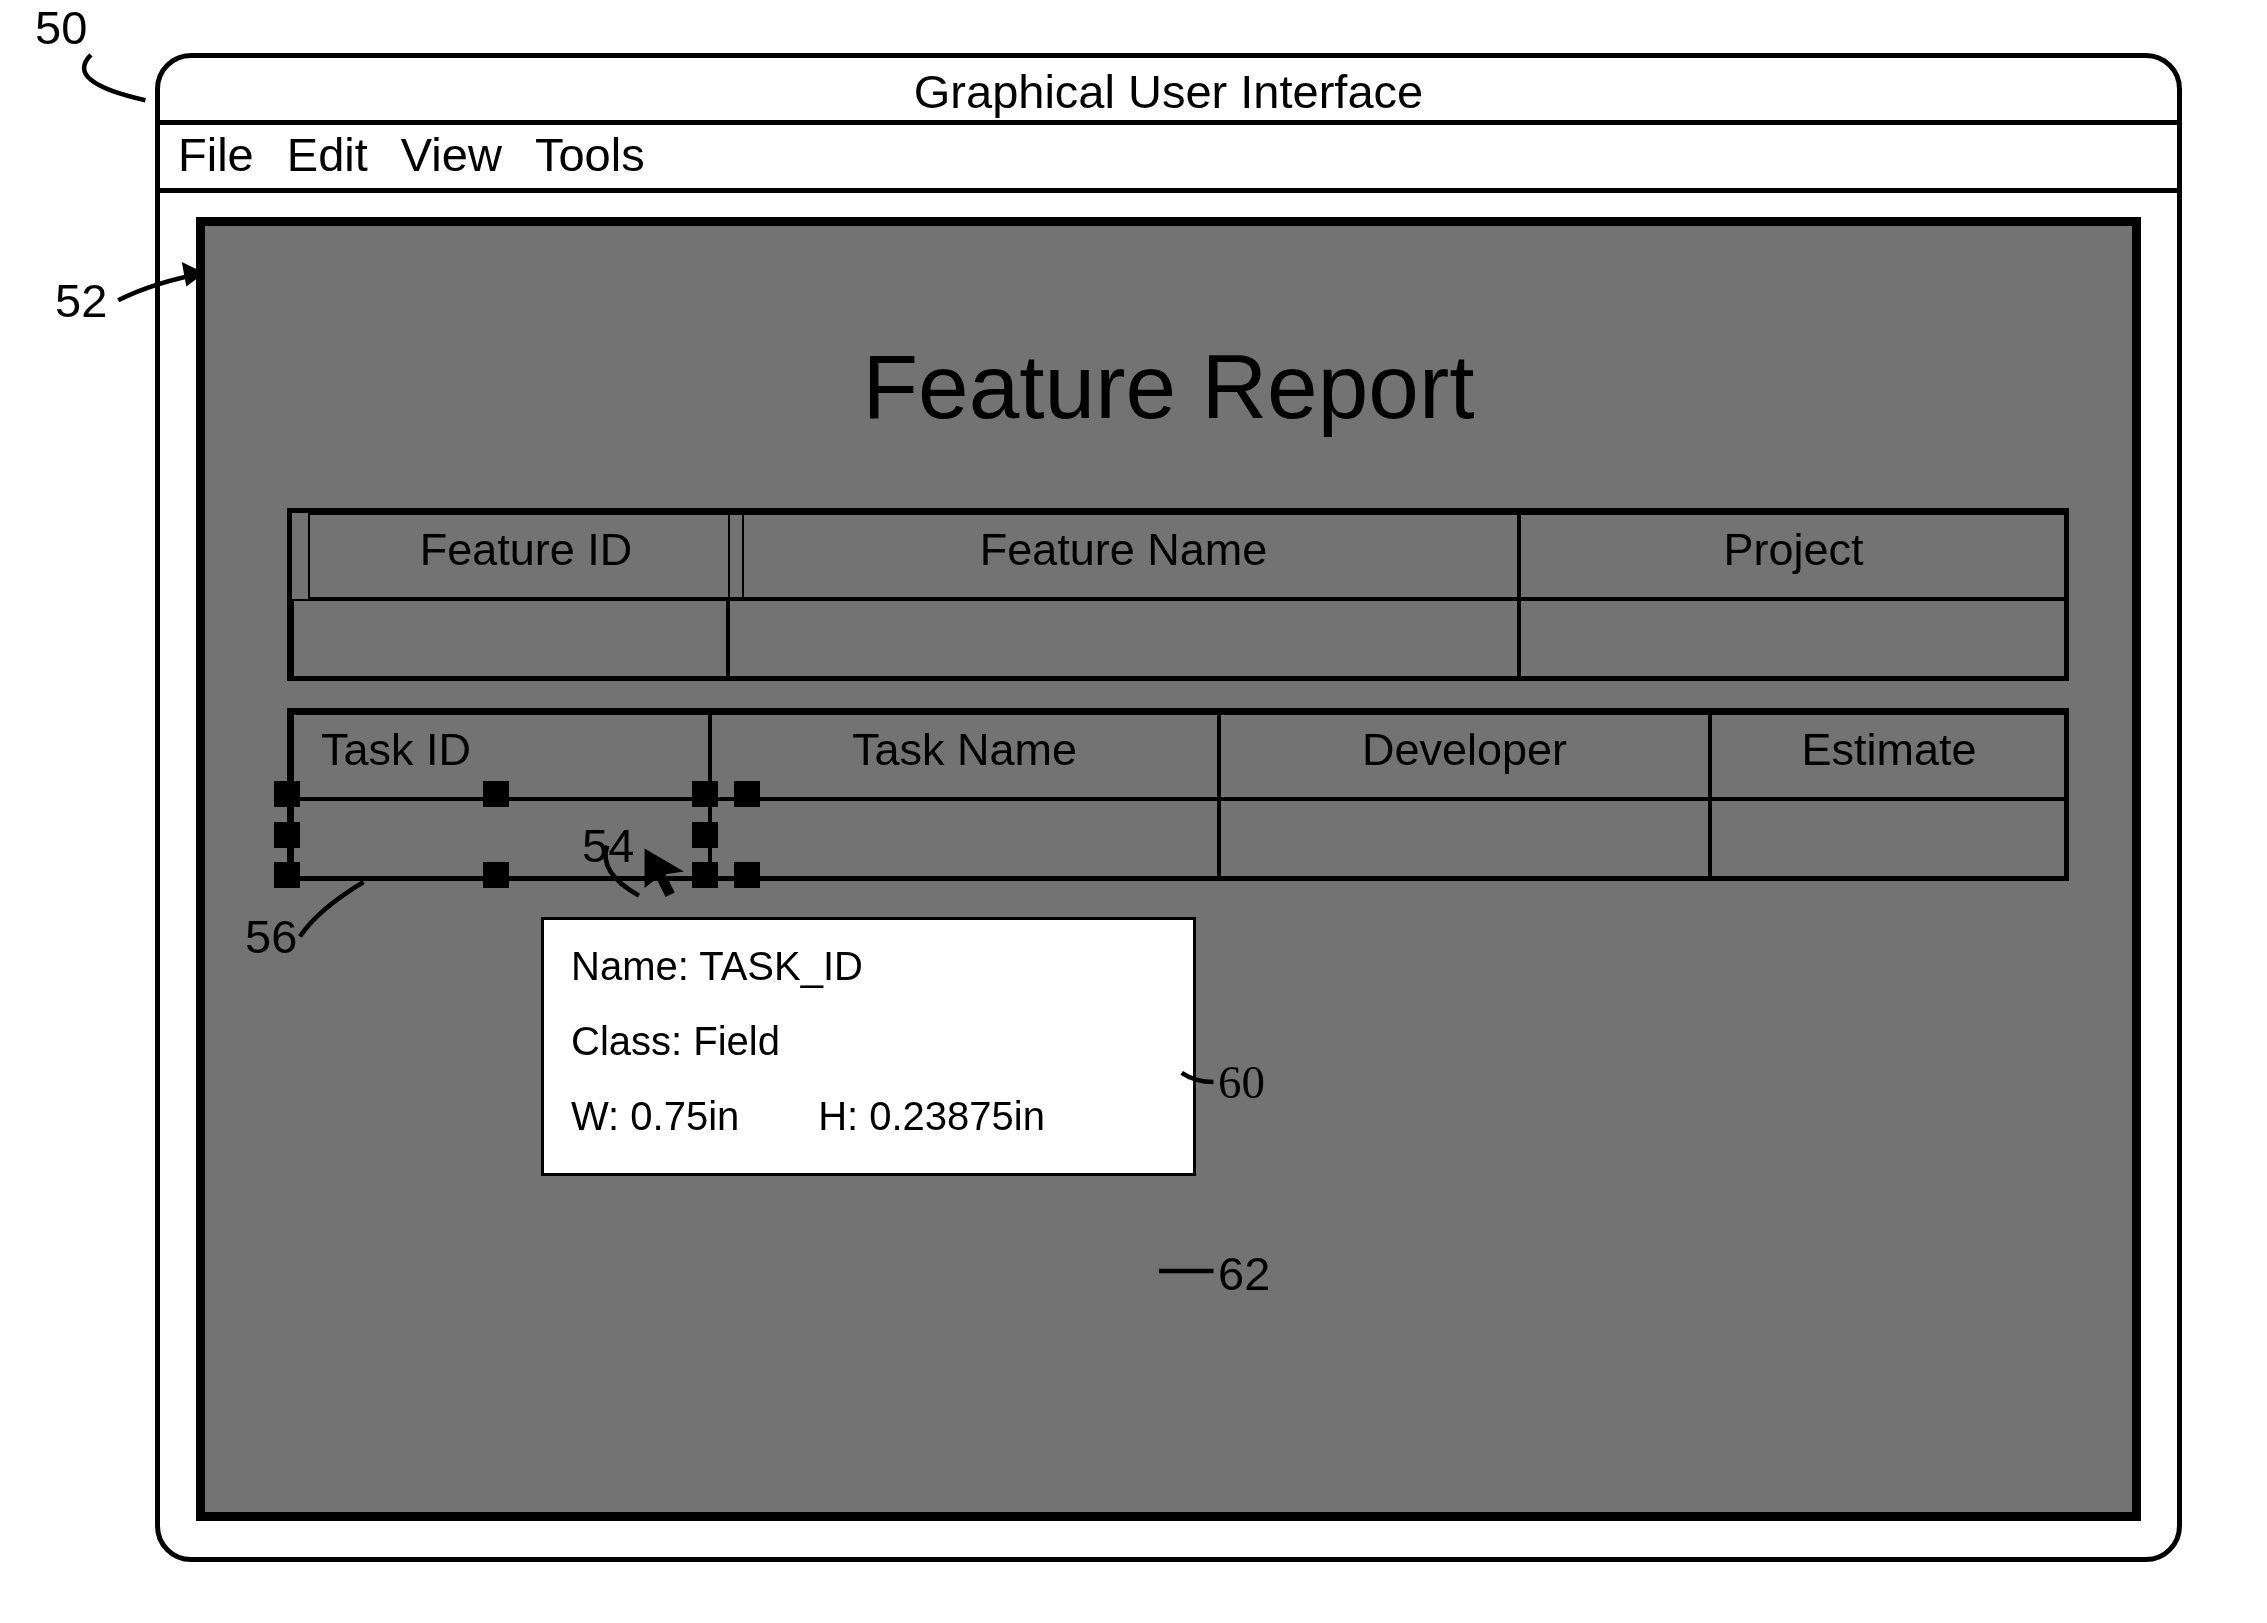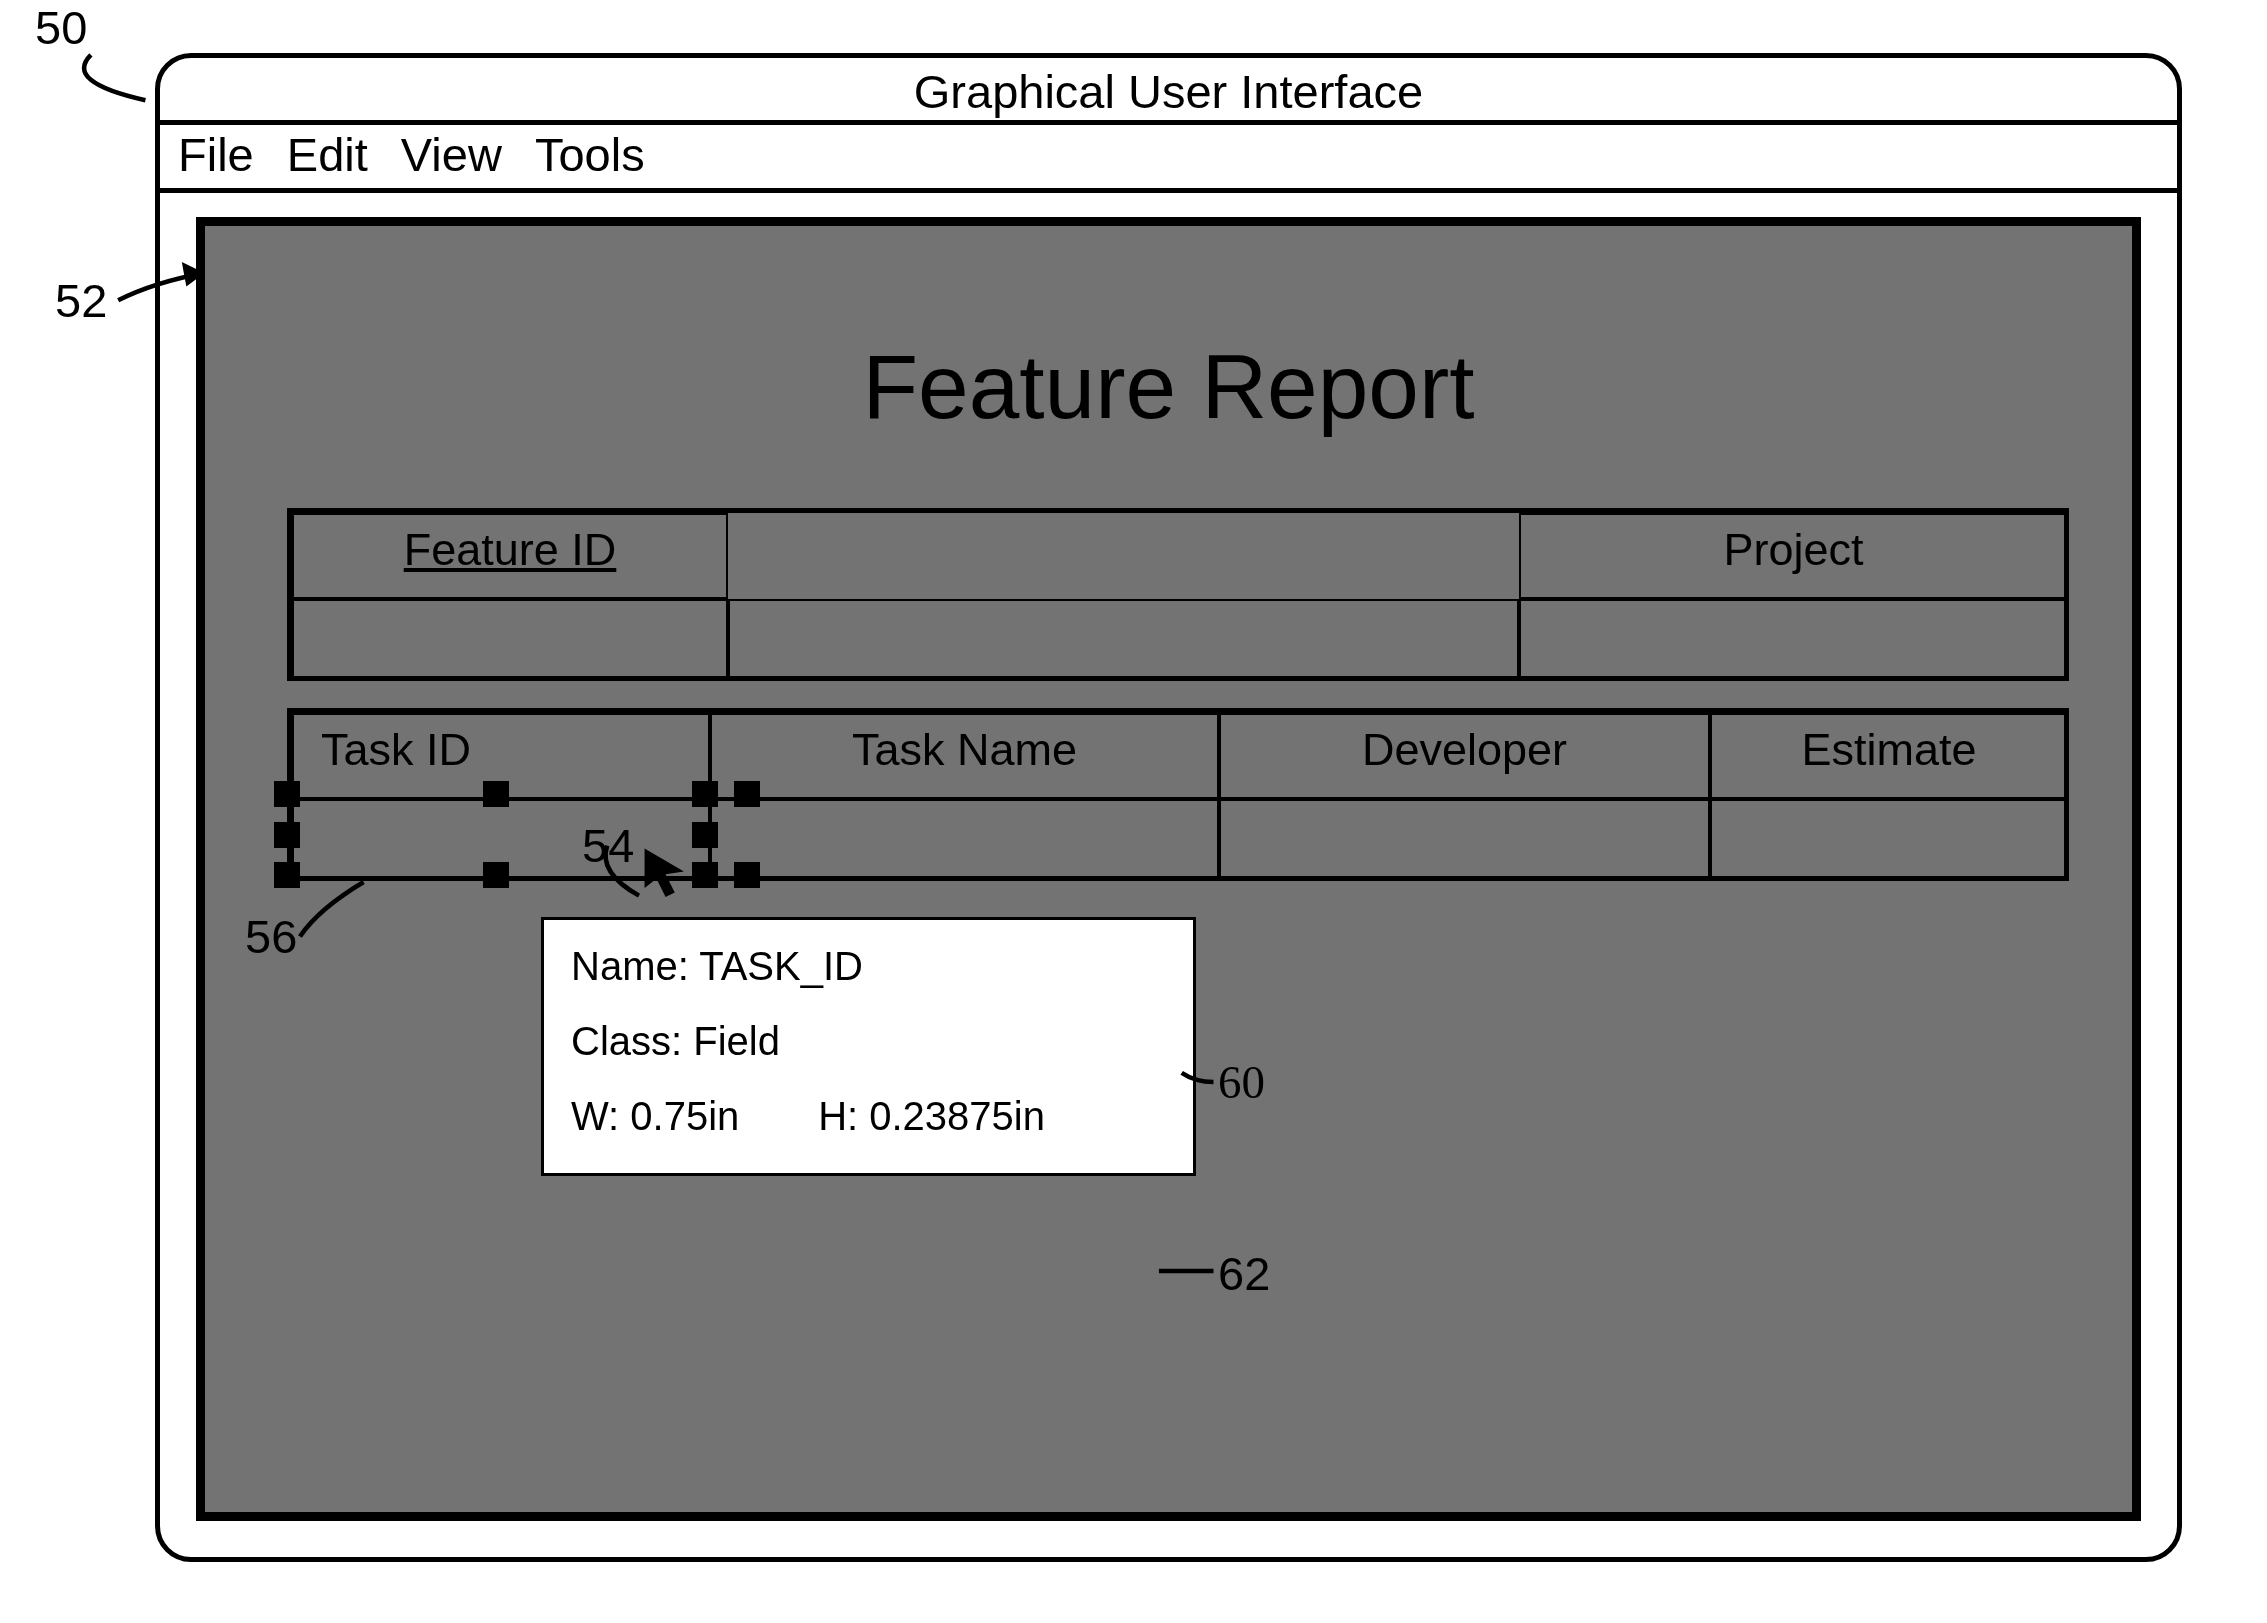--- a/index.html
+++ b/index.html
@@ -110,21 +110,22 @@
       <span>Edit</span>
       <span>View</span>
       <span>Tools</span>
     </div>
 
     <div class="design-area">
 
       <div class="report-title">Feature Report</div>
 
       <div class="tbl" style="left:82px; top:282px; width:1782px; height:173px;">
-        <div class="cell" style="left:0;    top:0; width:436px; height:86px;text-decoration:underline;">Feature ID</div>
+        <div class="cell" style="left:16px;    top:0; width:436px; height:86px;">Feature ID</div>
+        <div class="cell" style="left:436px;top:0; width:791px; height:86px;">Feature Name</div>
         <div class="cell" style="left:1227px;top:0; width:549px; height:86px;">Project</div>
         <div class="cell" style="left:0;    top:86px; width:436px; height:81px;"></div>
         <div class="cell" style="left:436px;top:86px; width:791px; height:81px;"></div>
         <div class="cell" style="left:1227px;top:86px; width:549px; height:81px;"></div>
       </div>
 
       <div class="tbl" style="left:82px; top:482px; width:1782px; height:173px;">
         <div class="cell" style="left:0;     top:0; width:418px; height:86px; text-align:left; padding-left:27px;">Task ID</div>
         <div class="cell" style="left:418px; top:0; width:509px; height:86px;">Task Name</div>
         <div class="cell" style="left:927px;top:0; width:491px; height:86px;">Developer</div>

